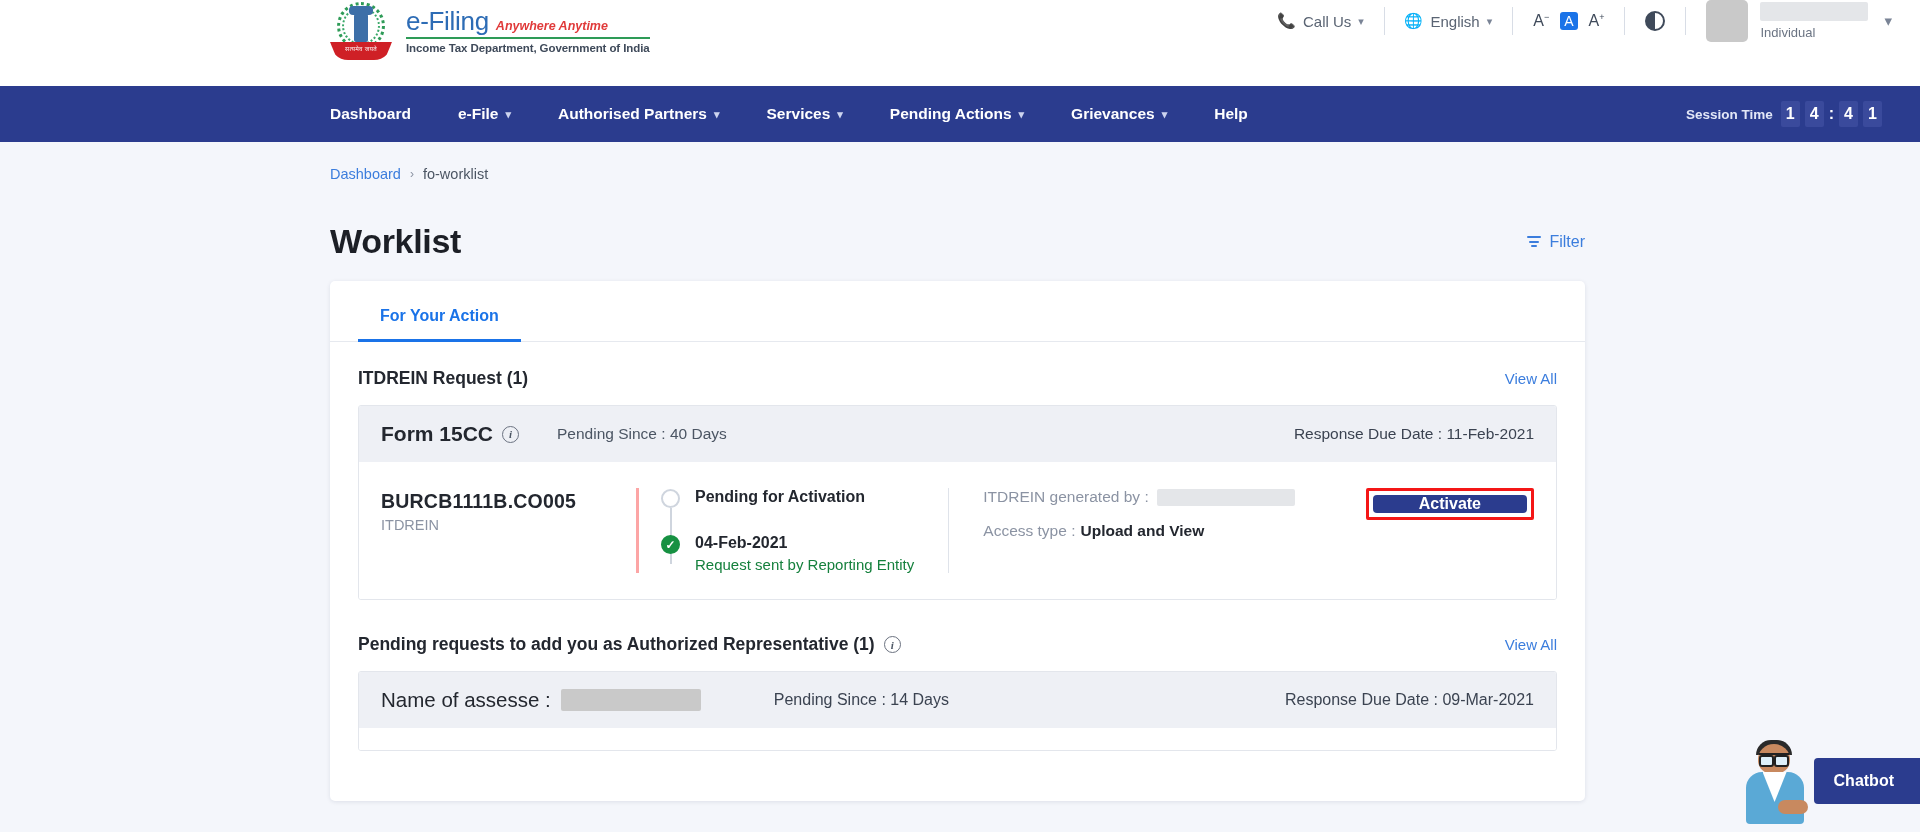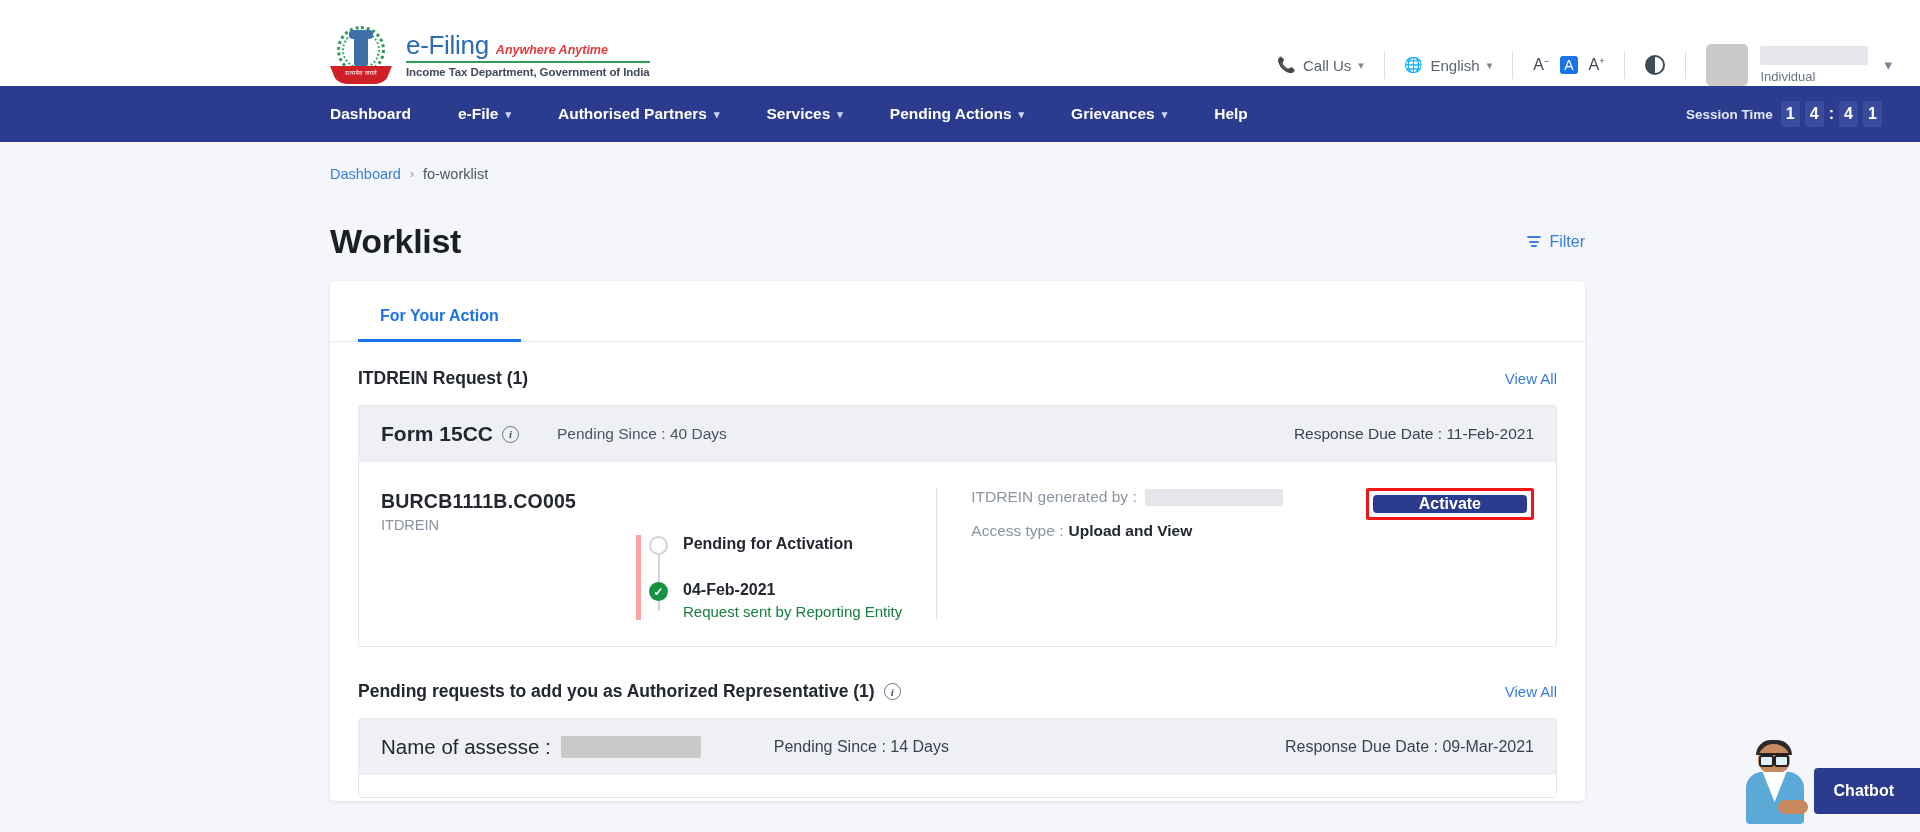--- a/index.html
+++ b/index.html
@@ -10,21 +10,21 @@
     font-family: "Liberation Sans", sans-serif;
     background: #f4f6fb;
   }
   body { position: relative; }
 
   
   .top-header {
     height: 86px;
     background: #ffffff;
     display: flex;
-    align-items: flex-end;
+    align-items: flex-start;
     padding: 0 0 0 330px;
     position: relative;
   }
   .logo-wrap { display: flex; align-items: center; gap: 14px; }
   .emblem {
     width: 62px; height: 62px;
     position: relative;
   }
   .emblem .ring {
     position: absolute; left: 7px; top: 2px;
@@ -209,22 +209,22 @@
   .form-name { font-size: 21px; font-weight: 700; color: #23272f; }
   .pending-since { font-size: 15.5px; color: #4b5563; margin-left: 38px; }
   .due-date { margin-left: auto; font-size: 15.5px; color: #3b4351; }
 
   .item-body { display: flex; padding: 26px 22px 26px 22px; background:#fff; }
   .col-id { width: 255px; padding-top: 2px; }
   .id-main { font-size: 19.5px; font-weight: 700; color: #23272f; letter-spacing: .2px; }
   .id-sub { font-size: 14.5px; color: #8b93a3; margin-top: 4px; }
 
   .col-steps {
-    display: flex; padding-left: 8px; padding-right: 34px;
-    border-left: 5px solid #fca5a5; position: relative; margin-top: 47px;
+    display: flex; padding-left: 22px; padding-right: 34px;
+    border-left: 3px solid #fca5a5; position: relative;
   }
   .steps { position: relative; padding-left: 34px; }
   .step { position: relative; margin-bottom: 28px; }
   .step:last-child { margin-bottom: 0; }
   .step-dot {
     position: absolute; left: -34px; top: 1px;
     width: 19px; height: 19px; border-radius: 50%;
     background: #fff; border: 2px solid #cfd5de;
   }
   .step-dot.done {
@@ -318,21 +318,21 @@
   .bot-arm {
     position: absolute; left: 42px; top: 62px;
     width: 30px; height: 14px; background: #c8895f; border-radius: 8px;
   }
   .chat-btn {
     background: #2b3c8e; color: #fff;
     padding: 14px 26px 14px 20px;
     font-size: 16px; font-weight: 700;
     border-radius: 4px 0 0 4px;
     cursor: pointer;
-    margin-bottom: 10px;
+    margin-bottom: 20px;
   }
 </style>
 </head>
 <body>
 
 <div class="top-header">
   <div class="logo-wrap">
     <div class="emblem">
       <div class="ring"></div>
       <div class="ring2"></div>

